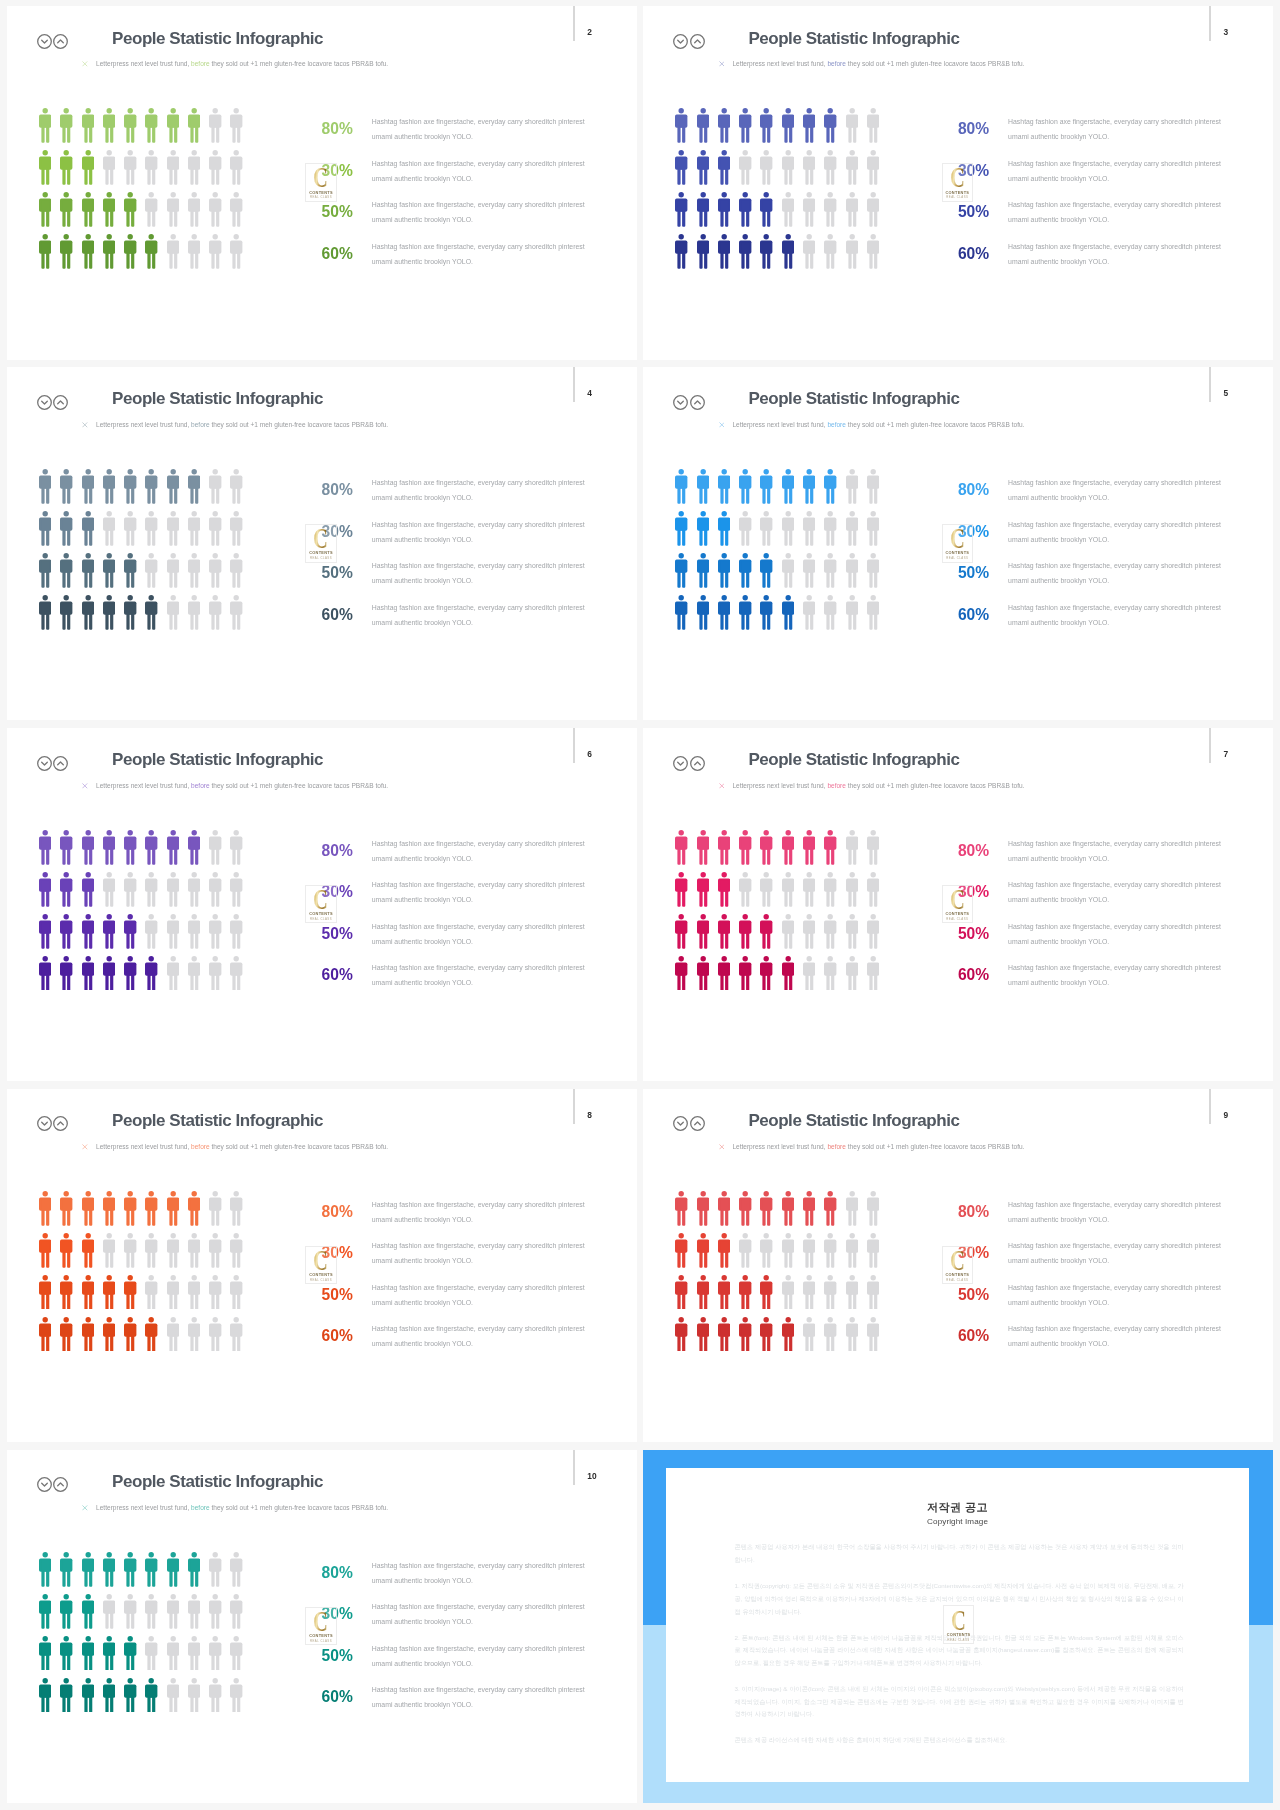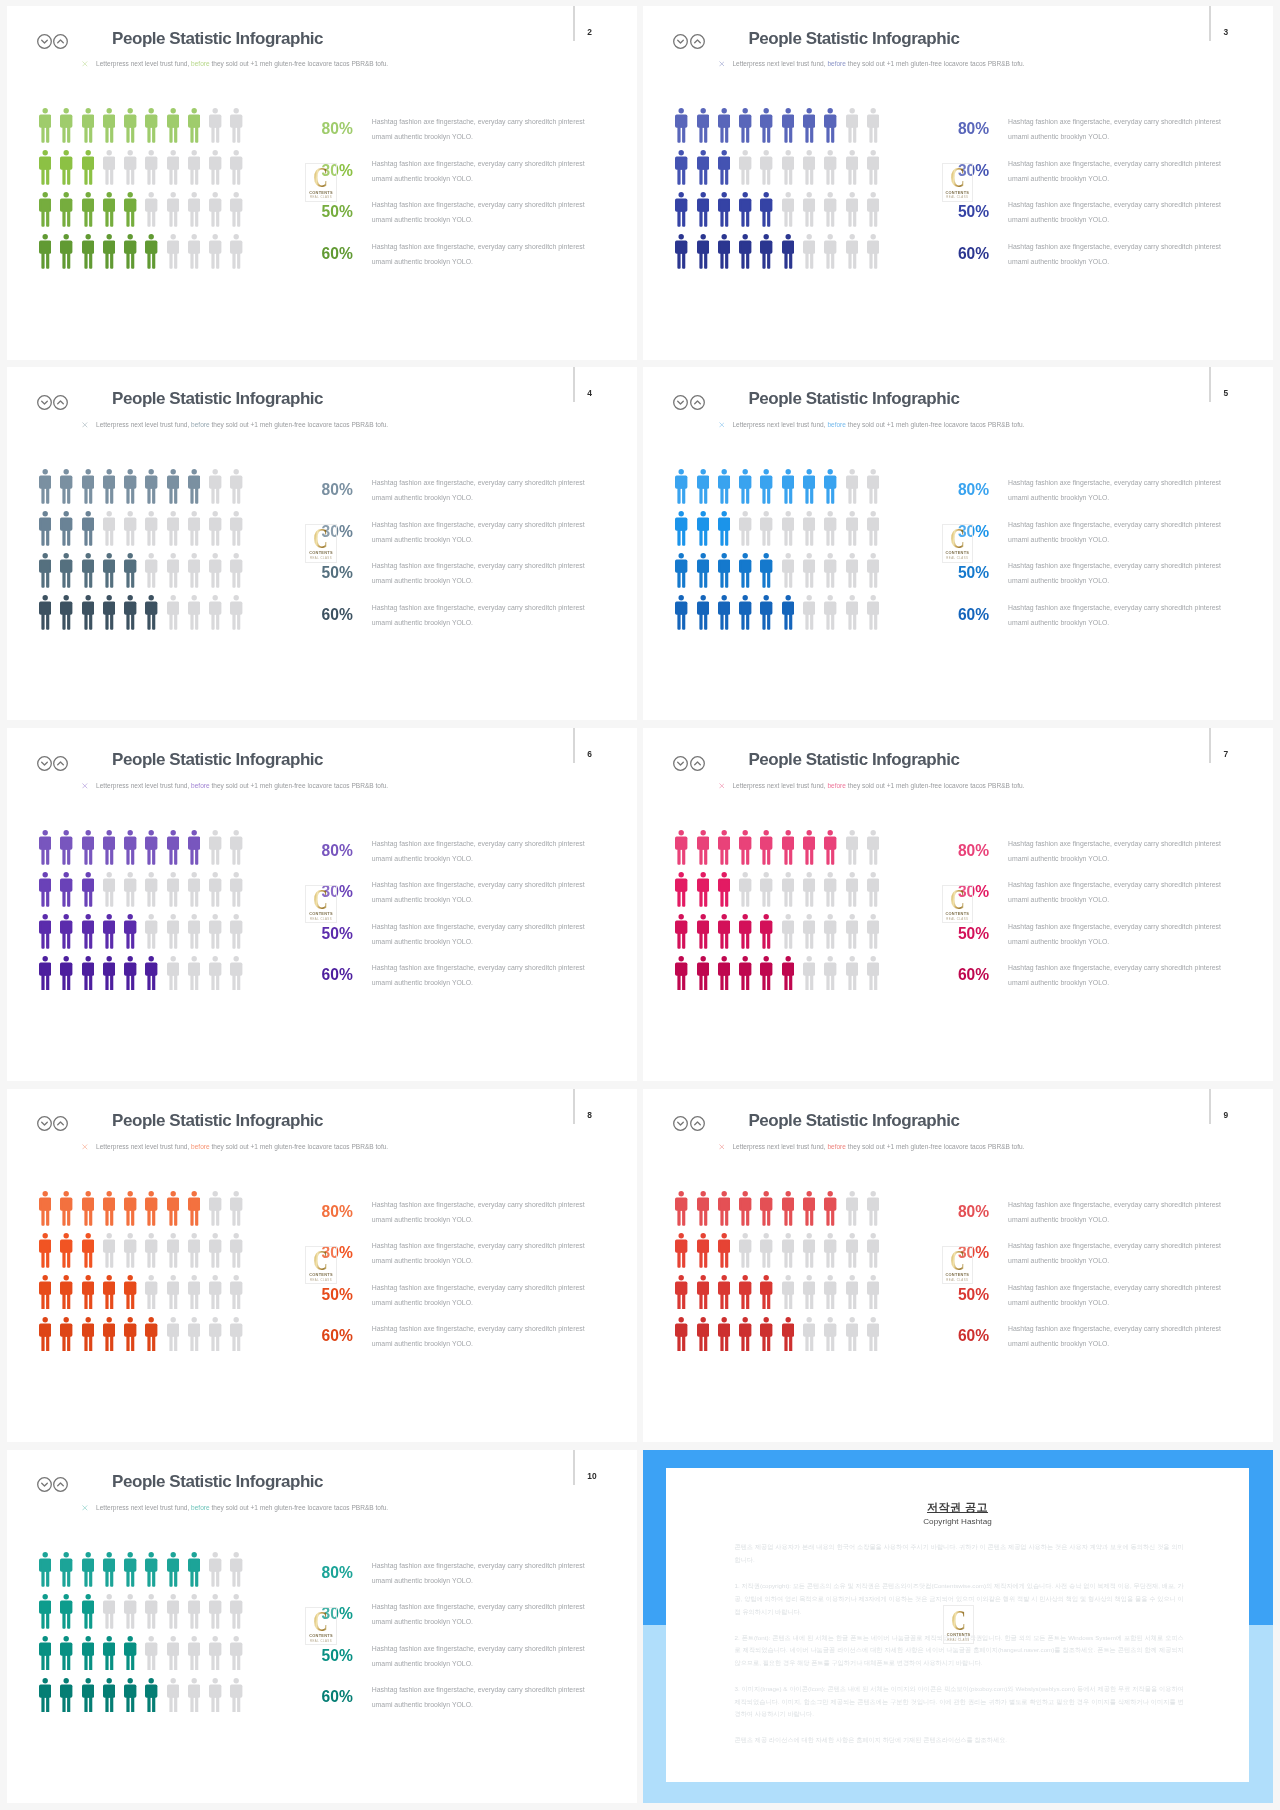--- a/index.html
+++ b/index.html
@@ -46,21 +46,21 @@
   .wm .t1{position:absolute;left:0;right:0;top:25.6px;text-align:center;
           font-size:3.9px;letter-spacing:.3px;color:#6d5c33;font-weight:bold;}
   .wm .t2{position:absolute;left:0;right:0;top:31.2px;text-align:center;
           font-size:2.8px;letter-spacing:.5px;color:#a89877;}
 
   
   .cr{position:absolute;background:#3ca2f5;}
   .cr .bg-bot{position:absolute;left:0;top:175.4px;width:100%;bottom:0;background:#b0defb;}
   .cr .card{position:absolute;left:23px;top:18.3px;width:582.5px;height:314.5px;background:#fff;}
   .cr .cr-h1{position:absolute;left:0;right:0;top:33.7px;margin:0;text-align:center;
-         font-size:11.1px;color:#3b3b3b;font-weight:bold;letter-spacing:.4px;line-height:11px;text-decoration:underline;}
+         font-size:11.1px;color:#3b3b3b;font-weight:bold;letter-spacing:.4px;line-height:11px;}
   .cr .cr-h2{position:absolute;left:0;right:0;top:49.8px;margin:0;text-align:center;
          font-size:8.1px;color:#4a4a4a;font-weight:normal;letter-spacing:.1px;line-height:8px;}
   .cr p{margin:0 0 13.3px;font-size:6.2px;line-height:12.7px;color:#dbdfe2;letter-spacing:0;
         text-align:justify;}
   .cr .body{position:absolute;left:68.2px;width:449.3px;top:73.5px;}
 </style>
 </head>
 <body>
 
 <div class="deck" id="deck">
@@ -3787,21 +3787,21 @@
       <div class="wm" style="left:298.4px;top:157px">
         <div class="c">C</div>
         <div class="t1">CONTENTS</div>
         <div class="t2">REAL CLASS</div>
       </div>
     </div>
     <div class="slide cr" style="left:643.3px;top:1449.6000000000001px">
       <div class="bg-bot"></div>
       <div class="card">
         <h1 class="cr-h1">저작권 공고</h1>
-        <h2 class="cr-h2">Copyright Hashtag</h2>
+        <h2 class="cr-h2">Copyright Image</h2>
         <div class="body">
           <p>콘텐츠 제공업 사용자가 본래 내용의 한국어 소장물을 사용하여 주시기 바랍니다. 귀하가 이 콘텐츠 제공업 사용하는 것은 사용자 계약과 보호에 동의하신 것을 의미합니다.</p>
           <p>1. 저작권(copyright): 모든 콘텐츠의 소유 및 저작권은 콘텐츠와이즈닷컴(Contentswise.com)의 제작자에게 있습니다. 사전 승낙 없이 복제적 이용, 무단전재, 배포, 가공, 양팀에 의하여 영리 목적으로 이용하거나 제3자에게 이용하는 것은 금지되어 있으며 이와같은 행위 적발 시 민사상의 책임 및 형사상의 책임을 물을 수 있으니 이점 유의하시기 바랍니다.</p>
           <p>2. 폰트(font): 콘텐츠 내에 된 서체는 한글 폰트는 네이버 나눔글꼴로 제작되었으며 저작권입니다. 한글 외의 모든 폰트는 Windows System에 포함된 서체로 오피스로 제작되었습니다. 네이버 나눔글꼴 라이선스에 대한 자세한 사항은 네이버 나눔글꼴 홈페이지(hangeul.naver.com)를 참조하세요. 폰트는 콘텐츠의 함께 제공되지 않으므로, 필요한 경우 해당 폰트를 구입하거나 대체폰트로 변경하여 사용하시기 바랍니다.</p>
           <p>3. 이미지(Image) &amp; 아이콘(Icon): 콘텐츠 내에 된 서체는 이미지와 아이콘은 픽소보이(pixoboy.com)와 Webslys(weblys.com) 등에서 제공한 무료 저작물을 이용하여 제작되었습니다. 이미지, 합소그만 제공되는 콘텐츠에는 구분한 것입니다. 이에 관한 권리는 귀하가 별도로 확인하고 필요한 경우 이미지를 삭제하거나 이미지를 변경하여 사용하시기 바랍니다.</p>
           <p>콘텐츠 제공 라이선스에 대한 자세한 사항은 홈페이지 하단에 기재된 콘텐츠라이선스를 참조하세요.</p>
         </div>
       </div>
       <div class="wm" style="left:299.7px;top:155.9px">
         <div class="c">C</div>

